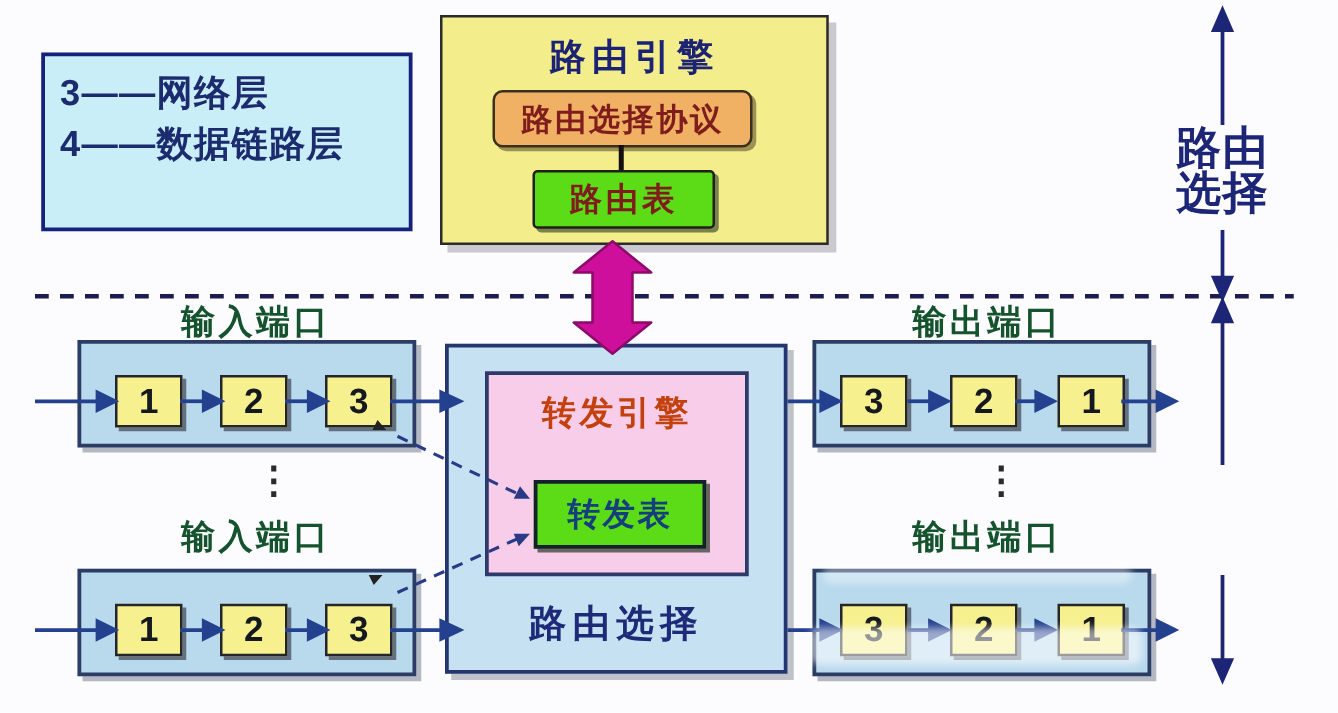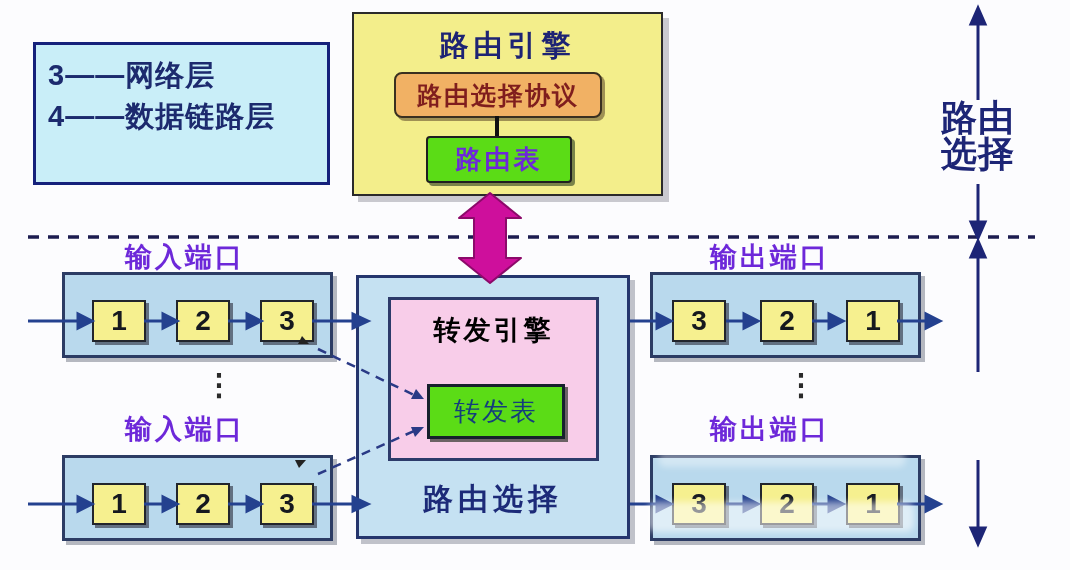--- a/index.html
+++ b/index.html
@@ -18,52 +18,52 @@
                     border:2px solid #2a2a2a; box-shadow:6px 6px 0 rgba(140,140,150,.45); z-index:2; }
   .re-title { position:absolute; top:12px; left:0; width:100%; text-align:center;
               font-size:29px; font-weight:bold; color:#1d2374; letter-spacing:5px; }
   .protocol-box { position:absolute; left:40px; top:58px; width:208px; height:46px;
                   background:#f1b164; border:2px solid #3a3020; border-radius:8px;
                   box-shadow:3px 3px 0 rgba(90,70,40,.55); display:flex; align-items:center;
                   justify-content:center; font-size:25px; font-weight:bold; color:#7f1d1d; letter-spacing:2px; }
   .route-table-box { position:absolute; left:72px; top:122px; width:146px; height:47px;
                      background:#5bdc16; border:2px solid #1f1f1f; border-radius:4px;
                      box-shadow:3px 3px 0 rgba(40,60,30,.6); display:flex; align-items:center;
-                     justify-content:center; font-size:26px; font-weight:bold; color:#6d28d9; letter-spacing:3px; }
+                     justify-content:center; font-size:26px; font-weight:bold; color:#7f1d1d; letter-spacing:3px; }
 
   
   .fabric { left:356px; top:275px; width:274px; height:264px; background:#c5e1f2;
             border:3px solid #25356d; box-shadow:5px 5px 0 rgba(120,125,140,.45); z-index:2; }
   .fe-box { position:absolute; left:29px; top:19px; width:211px; height:164px;
             background:#f8cde9; border:3px solid #2c3a6a; }
   .fe-title { position:absolute; top:12px; left:0; width:100%; text-align:center;
-              font-size:27px; font-weight:bold; color:#000000; letter-spacing:3px; }
+              font-size:27px; font-weight:bold; color:#c2410c; letter-spacing:3px; }
   .ft-box { position:absolute; left:36px; top:84px; width:138px; height:55px;
             background:#5bdc16; border:3px solid #16202c; box-shadow:3px 3px 0 rgba(30,40,30,.65);
             display:flex; align-items:center; justify-content:center;
-            font-size:26px; font-weight:normal; color:#143e7c; letter-spacing:2px; }
+            font-size:26px; font-weight:bold; color:#143e7c; letter-spacing:2px; }
   .fabric-title { position:absolute; bottom:16px; left:0; width:100%; text-align:center;
                   font-size:30px; font-weight:bold; color:#1c2a78; letter-spacing:5px; }
 
   
   .port-box { width:271px; height:86px; background:#b9d9ed; border:3px solid #2c3c64;
               box-shadow:4px 4px 0 rgba(110,115,130,.5); z-index:2; }
   .port-in-top  { left:62px;  top:272px; }
   .port-out-top { left:650px; top:272px; }
   .port-in-bot  { left:62px;  top:455px; }
   .port-out-bot { left:650px; top:455px; }
   .stage { position:absolute; top:25px; width:54px; height:42px; background:#f6f08f;
            border:2px solid #22252c; box-shadow:3px 3px 0 rgba(50,55,70,.65);
            display:flex; align-items:center; justify-content:center;
            font-size:28px; font-weight:600; color:#15181f; }
   .in-s0 { left:27px; }  .in-s1 { left:111px; } .in-s2 { left:195px; }
   .out-s0 { left:19px; } .out-s1 { left:107px; } .out-s2 { left:193px; }
 
-  .port-label { width:160px; font-size:27px; font-weight:bold;
-                color:#6d28d9; letter-spacing:3px; z-index:3; white-space:nowrap; }
+  .port-label { width:160px; text-align:center; font-size:27px; font-weight:bold;
+                color:#14532d; letter-spacing:3px; z-index:3; white-space:nowrap; }
   .lbl-in-top  { left:125px; top:239px; }
   .lbl-out-top { left:710px; top:239px; }
   .lbl-in-bot  { left:125px; top:411px; }
   .lbl-out-bot { left:710px; top:411px; }
 
   .dots { font-size:30px; font-weight:bold; color:#2a2a2a; z-index:3; line-height:1; }
   .dots-left  { left:204px; top:370px; }
   .dots-right { left:786px; top:370px; }
 
   .side-label { width:76px; text-align:center; font-size:36px; font-weight:bold;

